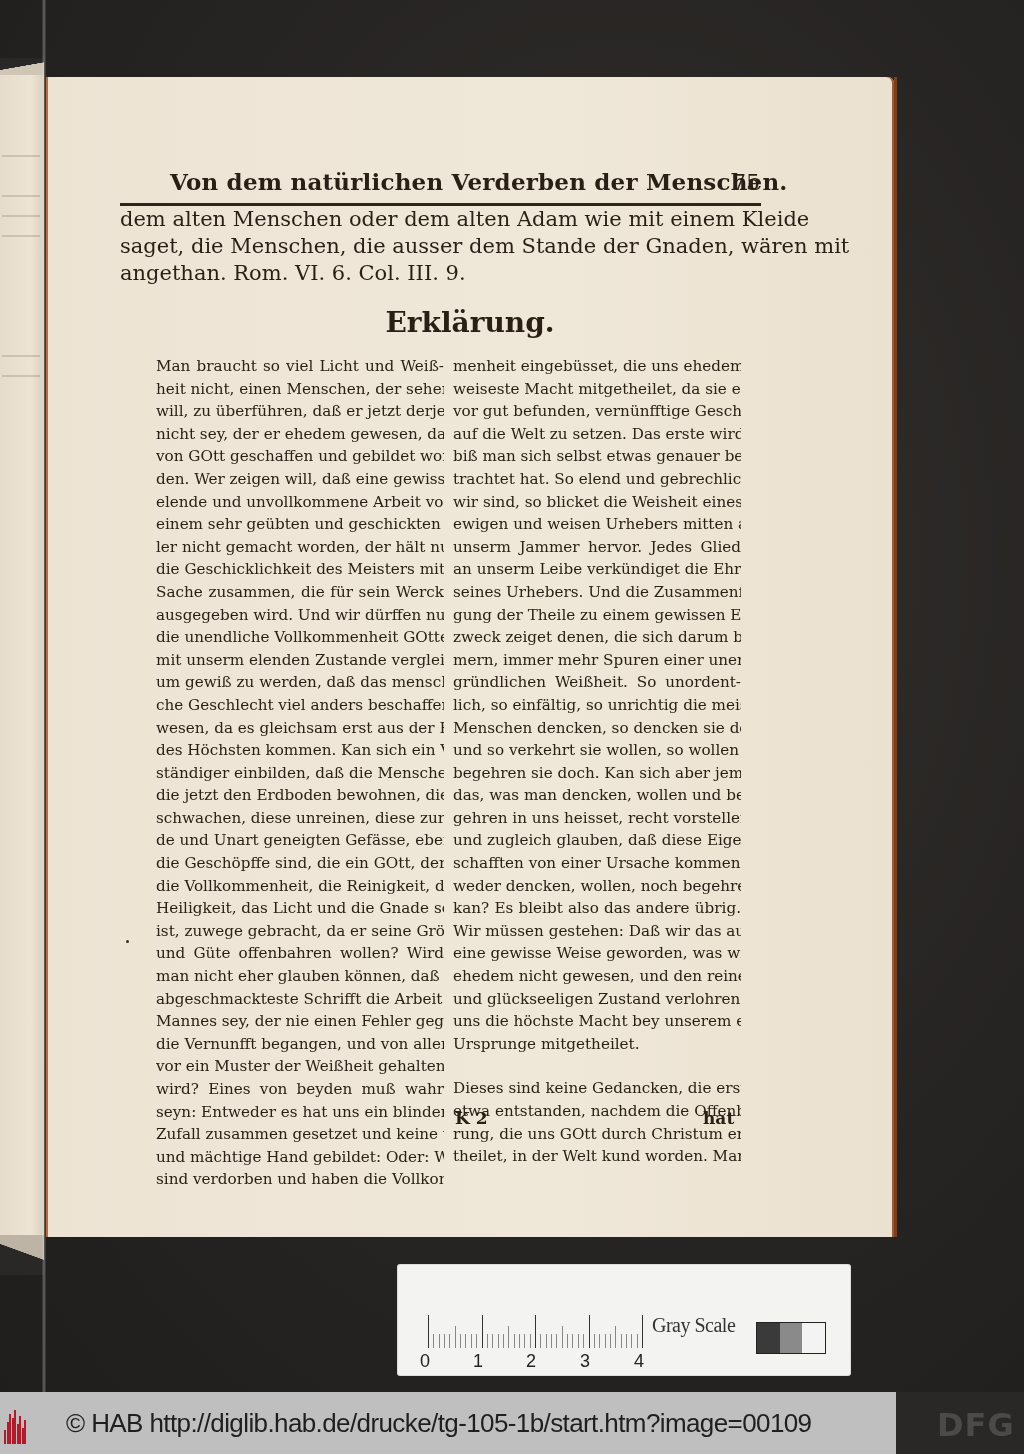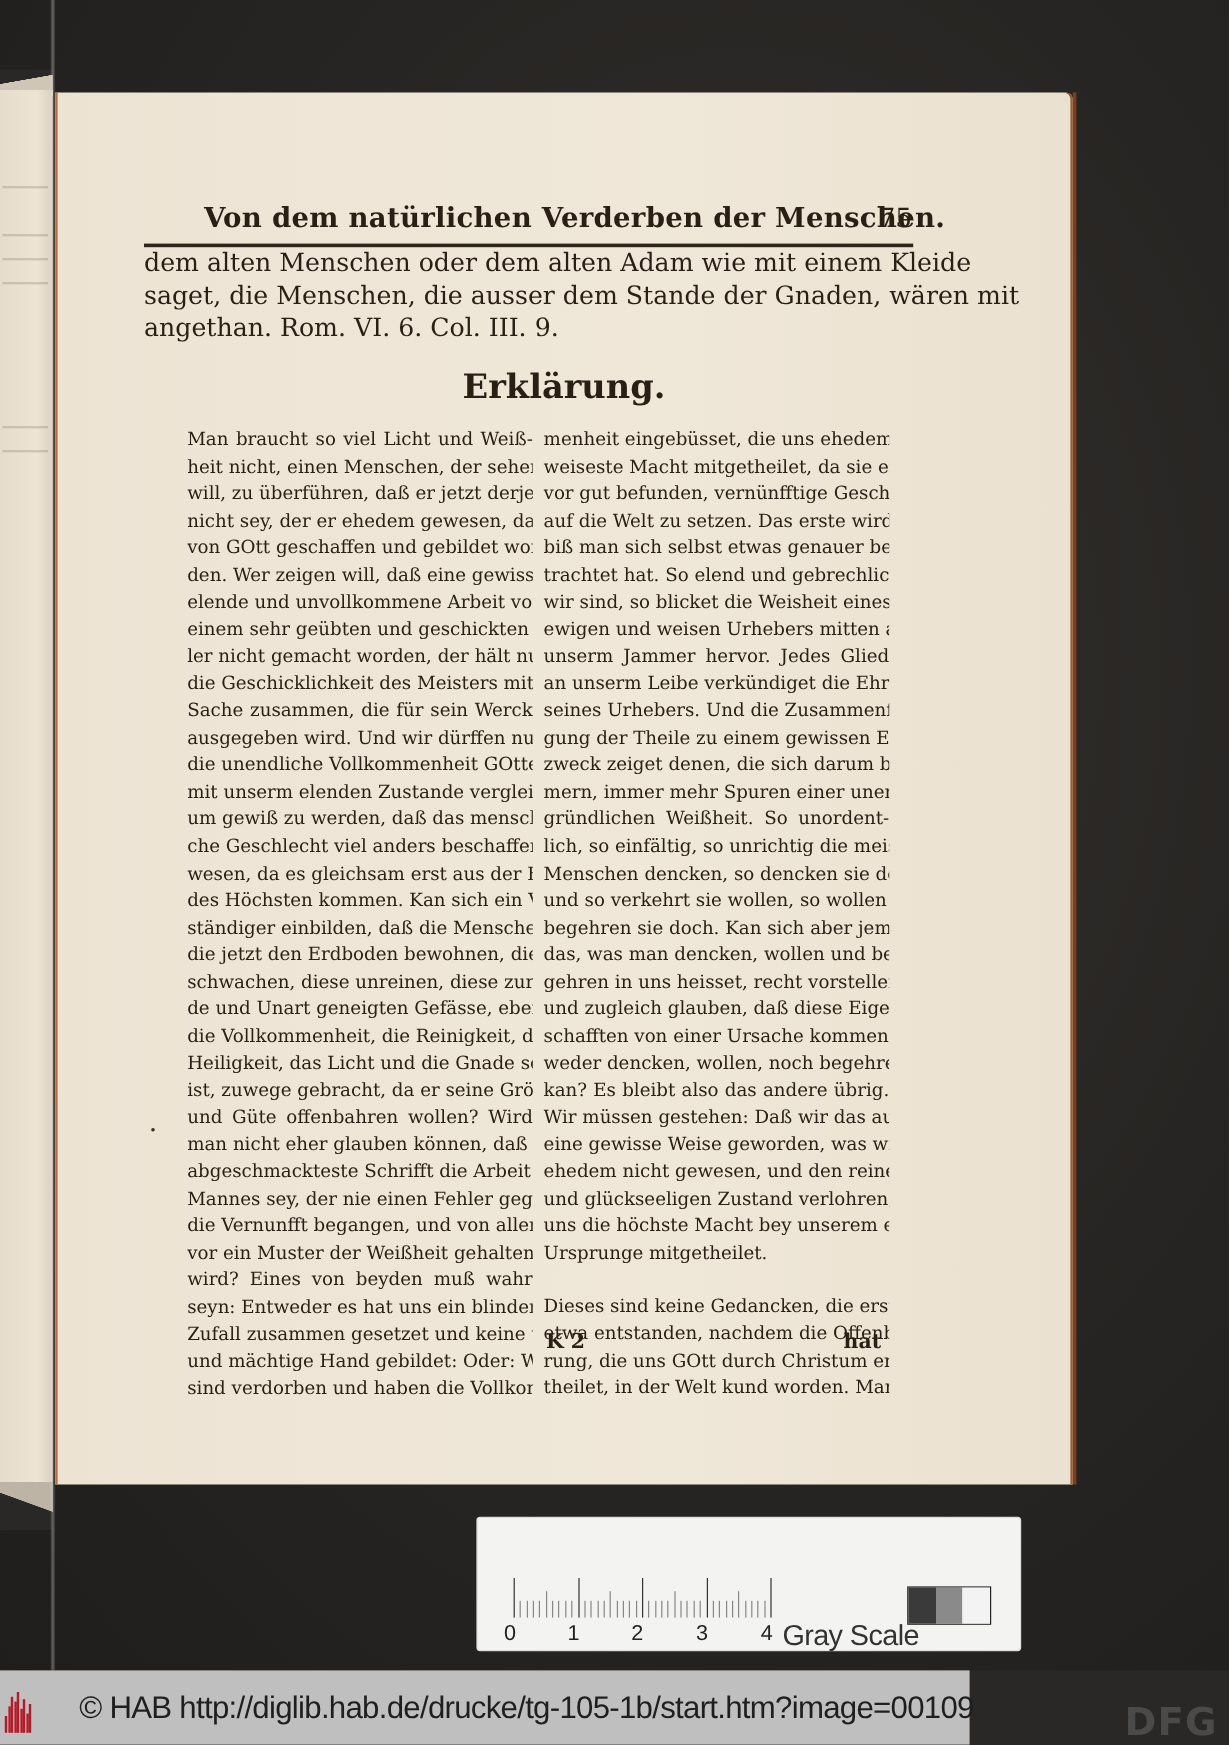--- a/index.html
+++ b/index.html
@@ -94,40 +94,40 @@
     font-family:"Liberation Serif", serif; font-weight:bold; font-size:24px; color:#2a2a2a;
     white-space:nowrap; letter-spacing:-0.3px;
   }
   .ruler { position:absolute; left:30px; top:50px; width:215px; height:33px; }
   .tick { position:absolute; bottom:0; width:1px; background:#333; }
   .ruler-label {
     position:absolute; top:86px; font-family:"Liberation Sans", sans-serif; font-size:18px; color:#222;
   }
   .gray-label {
     position:absolute; left:254px; top:49px;
-    font-family:Liberation Sans, sans-serif; font-size:24px; color:#333; letter-spacing:-0.5px;margin-top:36px;
+    font-family:Liberation Serif, serif; font-size:20px; color:#333; letter-spacing:-0.5px;
   }
   .gray-swatches {
     position:absolute; left:358px; top:57px; width:68px; height:30px; display:flex;
     border:1px solid #222;
   }
   .gray-swatches .sw { flex:1; }
   .footer {
-    position:absolute; left:0; top:1392px; width:808px; height:62px;
+    position:absolute; left:0; top:1392px; width:896px; height:62px;
     background:#bfbfbf;
   }
   .footer-logo { position:absolute; left:4px; top:18px; width:22px; height:34px; }
   .footer-logo span { position:absolute; bottom:0; width:2px; background:#b31b2b; }
   .footer-text {
     position:absolute; left:66px; top:16px;
     font-family:"Liberation Sans", sans-serif; font-size:26px; color:#1f1f1f; letter-spacing:-0.6px;
     white-space:nowrap;
   }
   .dfg-logo {
-    position:absolute; left:937px; top:24px;
+    position:absolute; left:937px; top:14px;
     font-family:"DejaVu Sans", sans-serif; font-weight:bold; font-size:32px; color:#4a4a4a;
     letter-spacing:1px;
   }
 </style>
 </head>
 <body>
 
 <div class="backdrop"></div>
 <div class="prev-page-fold-top"></div>
 <div class="prev-page">
@@ -173,20 +173,21 @@
     <span class="line">die unendliche Vollkommenheit GOttes</span>
     <span class="line">mit unserm elenden Zustande vergleichen,</span>
     <span class="line">um gewiß zu werden, daß das menschli-</span>
     <span class="line">che Geschlecht viel anders beschaffen ge-</span>
     <span class="line">wesen, da es gleichsam erst aus der Hand</span>
     <span class="line">des Höchsten kommen. Kan sich ein Ver-</span>
     <span class="line">ständiger einbilden, daß die Menschen,</span>
     <span class="line">die jetzt den Erdboden bewohnen, diese</span>
     <span class="line">schwachen, diese unreinen, diese zur Sün-</span>
     <span class="line">de und Unart geneigten Gefässe, eben</span>
+    <span class="line">die Geschöpffe sind, die ein GOtt, der</span>
     <span class="line">die Vollkommenheit, die Reinigkeit, die</span>
     <span class="line">Heiligkeit, das Licht und die Gnade selbst</span>
     <span class="line">ist, zuwege gebracht, da er seine Grösse</span>
     <span class="line">und Güte offenbahren wollen? Wird</span>
     <span class="line">man nicht eher glauben können, daß die</span>
     <span class="line">abgeschmackteste Schrifft die Arbeit eines</span>
     <span class="line">Mannes sey, der nie einen Fehler gegen</span>
     <span class="line">die Vernunfft begangen, und von allen</span>
     <span class="line">vor ein Muster der Weißheit gehalten</span>
     <span class="line">wird? Eines von beyden muß wahr</span>

